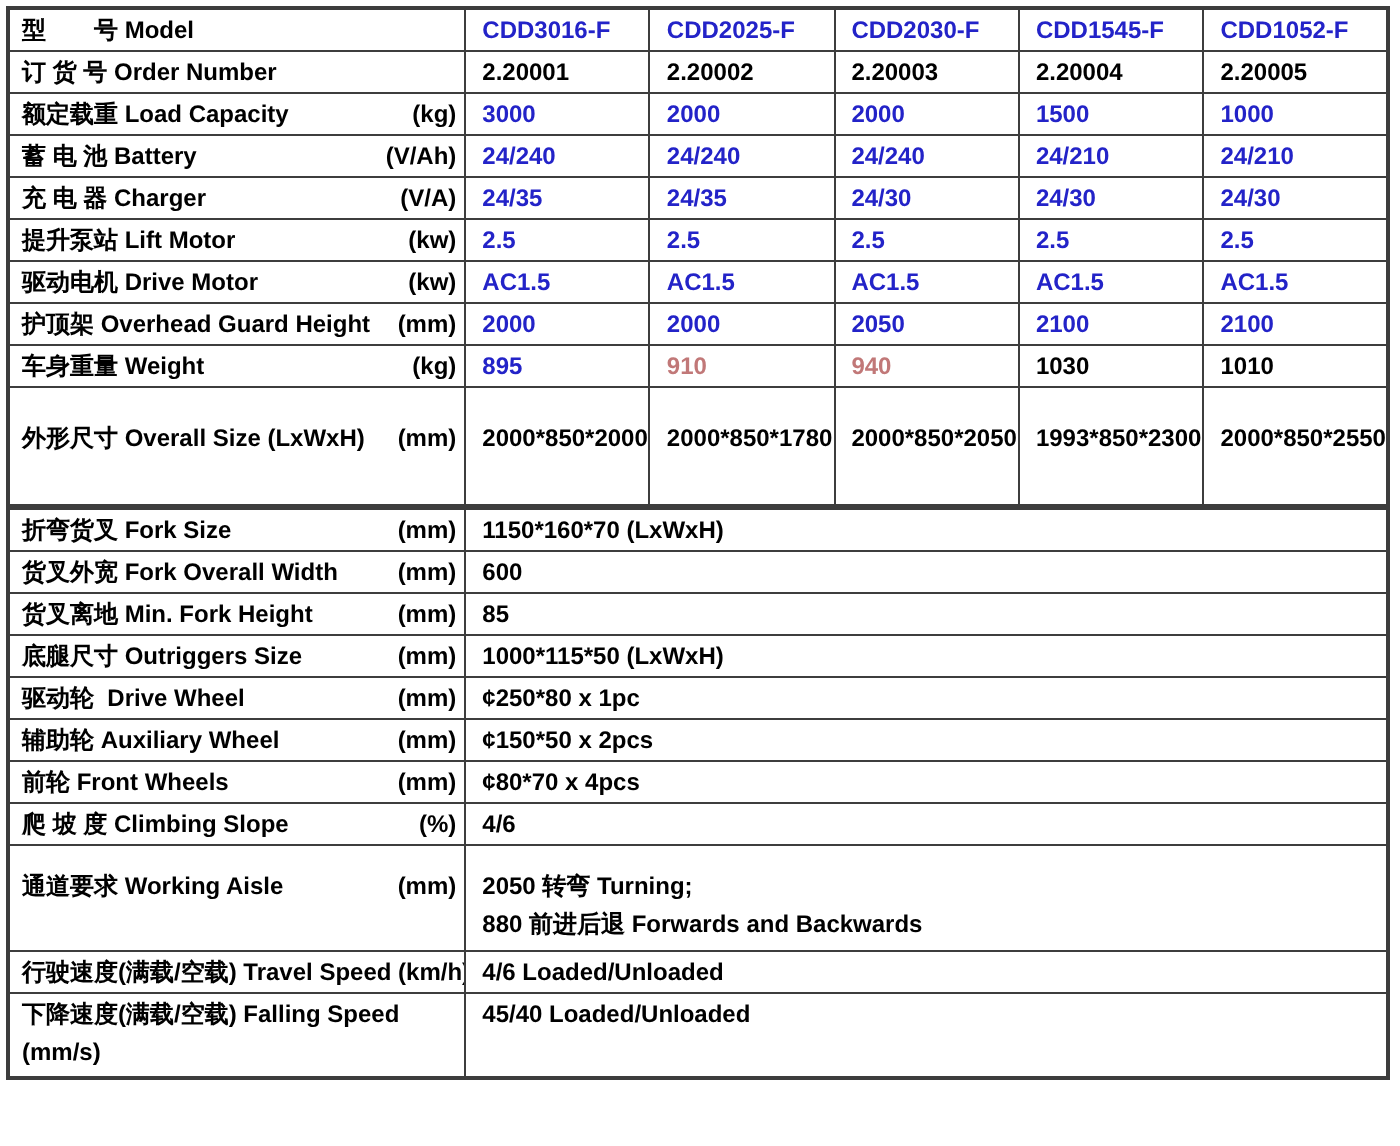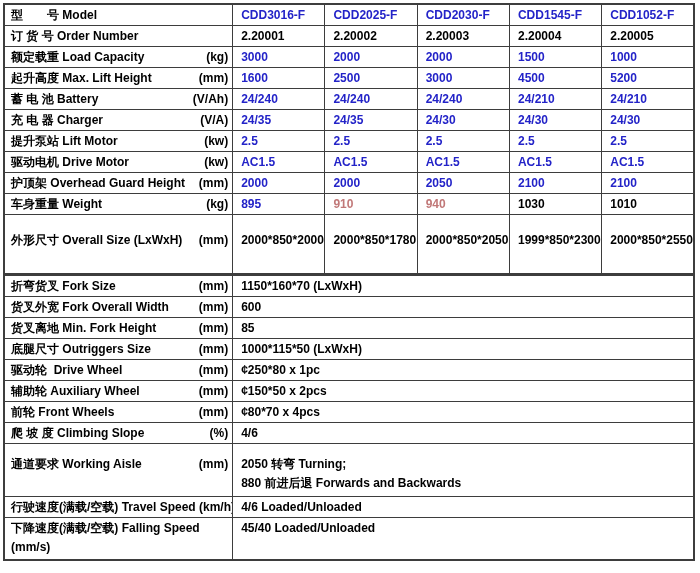--- a/index.html
+++ b/index.html
@@ -90,33 +90,20 @@
           </td>
           <td class="val v-blue">3000</td>
           <td class="val v-blue">2000</td>
           <td class="val v-blue">2000</td>
           <td class="val v-blue">1500</td>
           <td class="val v-blue">1000</td>
         </tr>
         <tr>
           <td>
             <div class="lbl-flex">
-              <span>起升高度 Max. Lift Height</span>
-              <span>(mm)</span>
-            </div>
-          </td>
-          <td class="val v-blue">1600</td>
-          <td class="val v-blue">2500</td>
-          <td class="val v-blue">3000</td>
-          <td class="val v-blue">4500</td>
-          <td class="val v-blue">5200</td>
-        </tr>
-        <tr>
-          <td>
-            <div class="lbl-flex">
               <span>蓄 电 池 Battery</span>
               <span>(V/Ah)</span>
             </div>
           </td>
           <td class="val v-blue">24/240</td>
           <td class="val v-blue">24/240</td>
           <td class="val v-blue">24/240</td>
           <td class="val v-blue">24/210</td>
           <td class="val v-blue">24/210</td>
         </tr>
@@ -188,21 +175,21 @@
         <tr class="r-tall">
           <td>
             <div class="lbl-flex">
               <span>外形尺寸 Overall Size (LxWxH)</span>
               <span>(mm)</span>
             </div>
           </td>
           <td class="val v-black">2000*850*2000</td>
           <td class="val v-black">2000*850*1780</td>
           <td class="val v-black">2000*850*2050</td>
-          <td class="val v-black">1999*850*2300</td>
+          <td class="val v-black">1993*850*2300</td>
           <td class="val v-black">2000*850*2550</td>
         </tr>
         <tr class="section-start">
           <td>
             <div class="lbl-flex">
               <span>折弯货叉 Fork Size</span>
               <span>(mm)</span>
             </div>
           </td>
           <td class="val v-black" colspan="5">1150*160*70 (LxWxH)</td>

